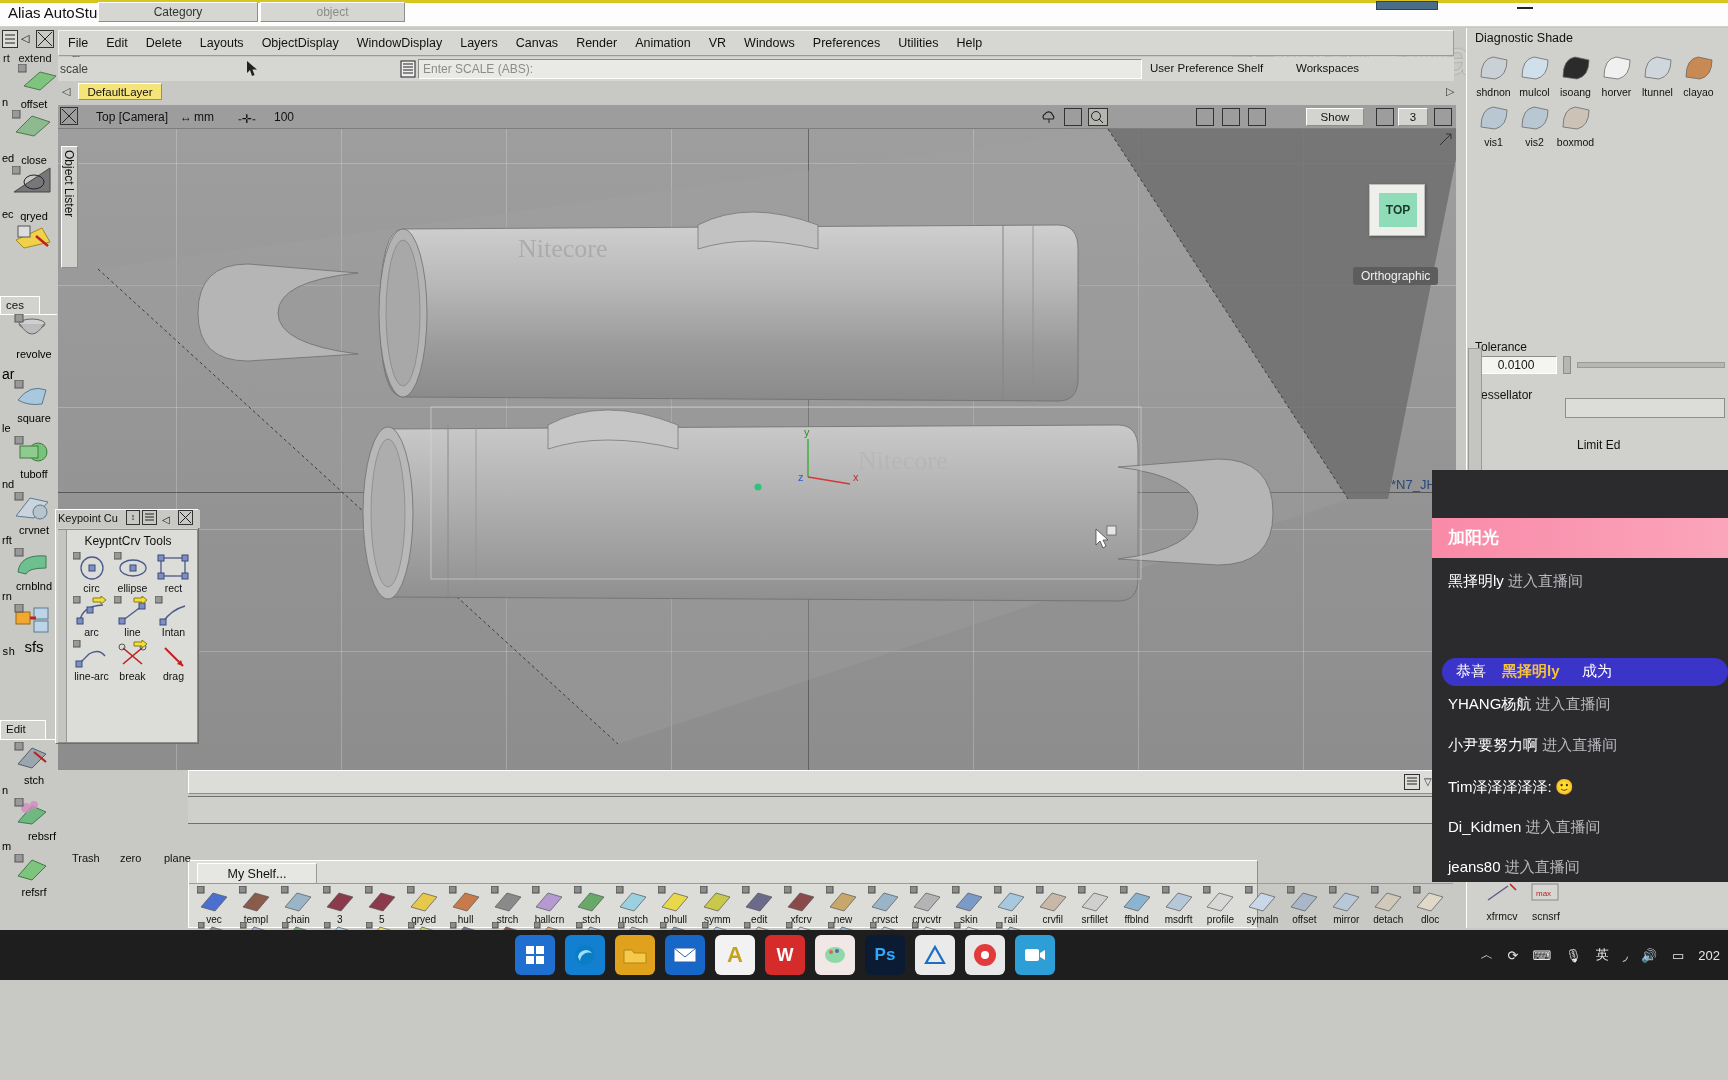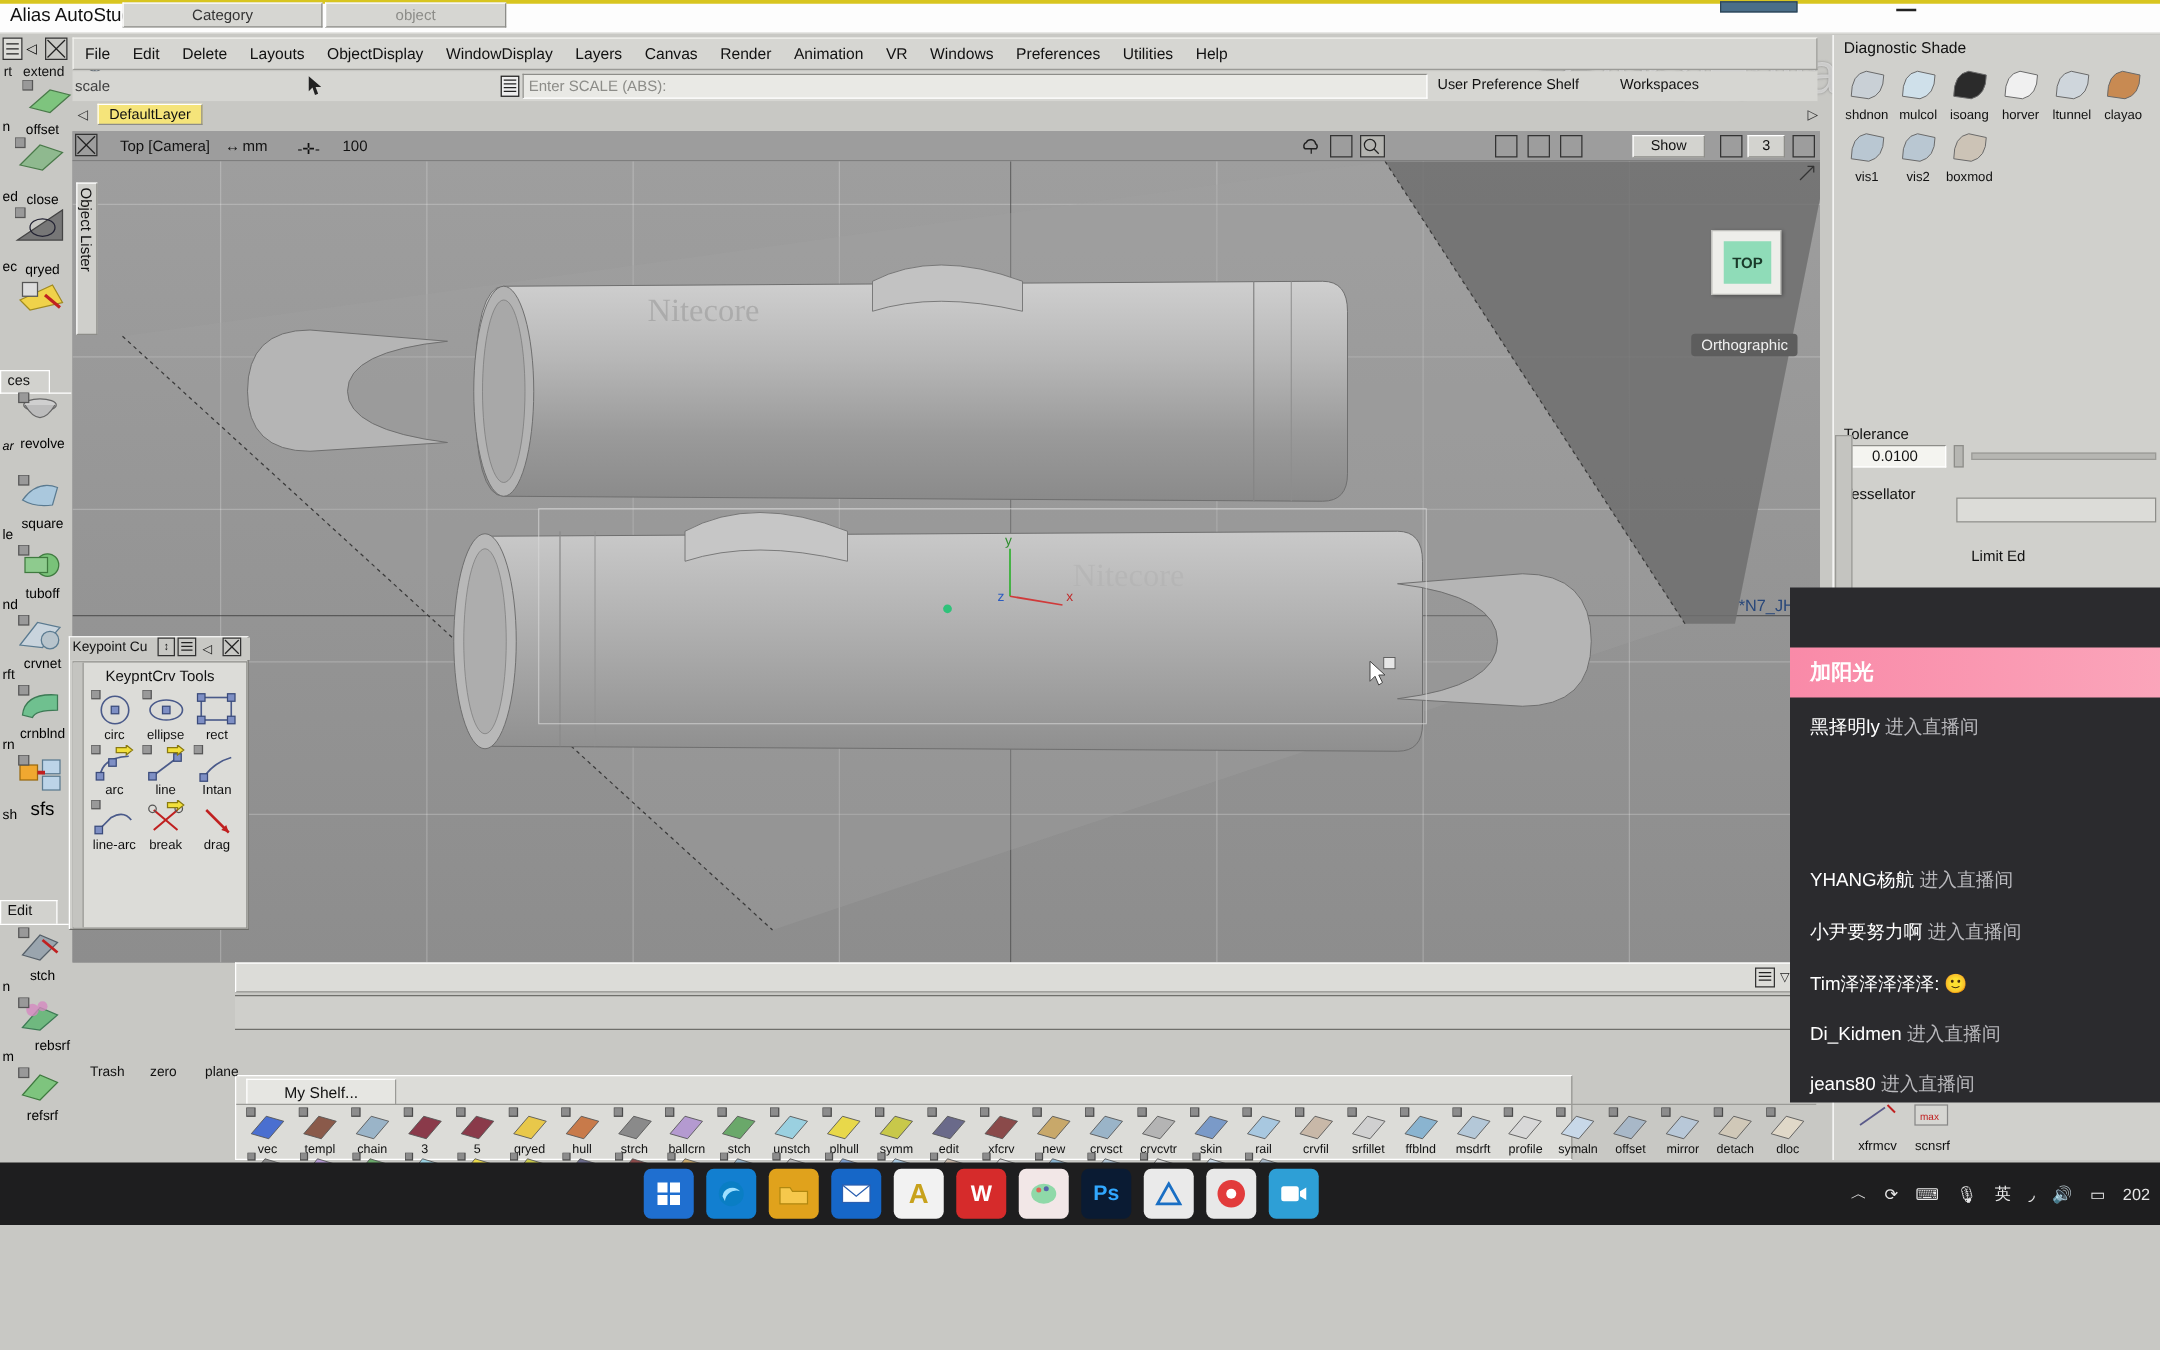--- a/index.html
+++ b/index.html
@@ -427,21 +427,21 @@
 <div style="position:absolute;left:12px;top:314px;width:44px;">
   <div class="ic">
     <svg width="40" height="30">
         <ellipse cx="20" cy="10" rx="13" ry="5" fill="#cfcfcf" stroke="#666"></ellipse>
     <path d="M8 10 Q20 30 32 10" fill="#bcbcbc" stroke="#666"></path>
     <rect x="3" y="0" width="8" height="8" fill="#999" stroke="#555"></rect>
       </svg>
   </div>
   <div class="lb" style="font-size:11px;text-align:center;">revolve</div>
 </div>
-<div style="position:absolute;left:2px;top:352px;font-size:10px;font-style:italic;">ar</div>
+<div style="position:absolute;left:2px;top:366px;font-size:14px;">ar</div>
 
 <div style="position:absolute;left:12px;top:380px;width:44px;">
   <div class="ic">
     <svg width="40" height="28">
         <path d="M6 20 Q18 4 34 10 L30 24 Q16 26 6 20Z" fill="#aac8dd" stroke="#5a7a90"></path>
     <rect x="3" y="0" width="8" height="8" fill="#999" stroke="#555"></rect>
       </svg>
   </div>
   <div class="lb" style="font-size:11px;text-align:center;">square</div>
 </div>
@@ -487,21 +487,21 @@
     <svg width="40" height="30">
         <rect x="4" y="8" width="14" height="12" fill="#f0a830" stroke="#9a6a10"></rect>
     <rect x="22" y="4" width="14" height="11" fill="#bcd4e8" stroke="#5a7a90"></rect>
     <rect x="22" y="17" width="14" height="11" fill="#bcd4e8" stroke="#5a7a90"></rect>
     <path d="M18 14 L24 14" stroke="#c02020" stroke-width="3"></path>
     <rect x="3" y="0" width="8" height="8" fill="#999" stroke="#555"></rect>
       </svg>
   </div>
   <div class="lb" style="font-size:15px;text-align:center;">sfs</div>
 </div>
-<div style="position:absolute;left:2px;top:646px;font-size:11px;">sh</div>
+<div style="position:absolute;left:2px;top:646px;font-size:11px;font-family:Liberation Mono, monospace;">sh</div>
 
 <div class="palTab" style="left:0;top:720px;width:46px;">Edit</div>
 <div style="position:absolute;left:0;top:739px;width:57px;height:1px;background:#fff;"></div>
 
 <div style="position:absolute;left:12px;top:742px;width:44px;">
   <div class="ic">
     <svg width="40" height="28">
         <polygon points="6,22 20,6 34,12 20,26" fill="#9aa5ae" stroke="#566069"></polygon>
     <path d="M22 10 L34 20" stroke="#c02020" stroke-width="2.2"></path>
     <rect x="3" y="0" width="8" height="8" fill="#999" stroke="#555"></rect>
@@ -1166,20 +1166,25 @@
     <div class="b1">加阳光</div>
     <div class="b2">115</div>
     <div class="b3">曝光量</div>
   </div>
 
   <div class="cmsg" style="top:102px;">
     <span class="u">黑择明ly</span>
     <span class="g">进入直播间</span>
   </div>
 
+  <div id="chatGift">
+    <span class="g1">恭喜</span>
+    <span class="g2">黑择明ly</span>
+    <span class="g3">成为</span>
+  </div>
 
   <div class="cmsg" style="top:225px;">
     <span class="u">YHANG杨航</span>
     <span class="g">进入直播间</span>
   </div>
   <div class="cmsg" style="top:266px;">
     <span class="u">小尹要努力啊</span>
     <span class="g">进入直播间</span>
   </div>
   <div class="cmsg" style="top:308px;">

